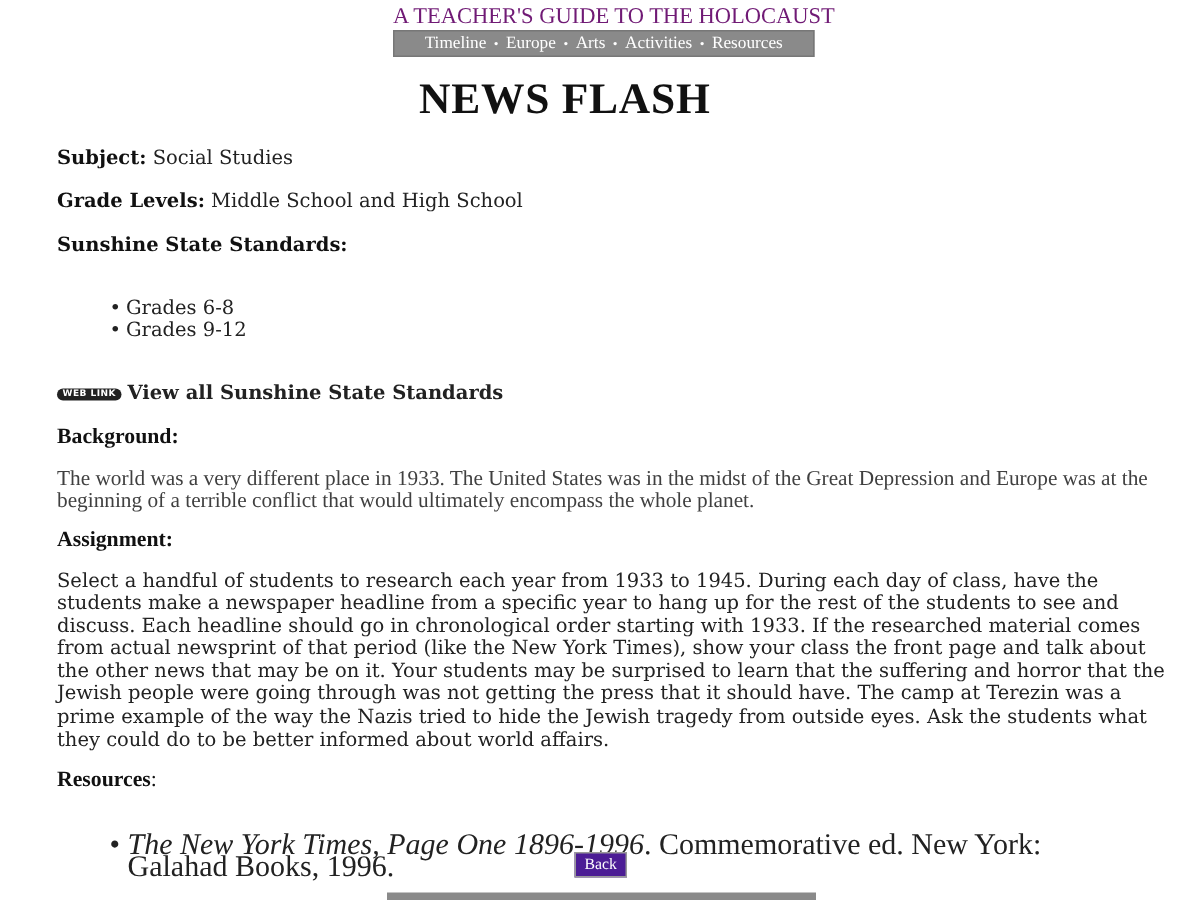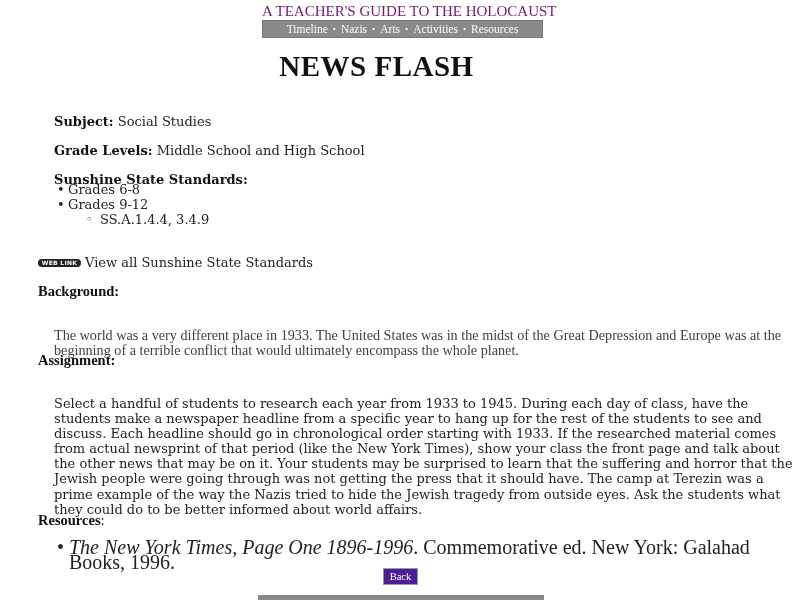--- a/index.html
+++ b/index.html
@@ -8,54 +8,54 @@
   .banner { position: absolute; left: 262px; top: 4px; width: 281px; text-align: center; }
   .banner-title { font-family: "Liberation Serif", serif; font-size: 15px; color: #701a75;
                   letter-spacing: 0px; line-height: 15px; white-space: nowrap; }
   .navbar { margin-top: 1px; height: 16px; background: #8a8a8a; border: 1px solid #777;
             display: flex; justify-content: center; align-items: center; gap: 0; text-align: right; }
   .navbar span { font-family: "Liberation Serif", serif; font-size: 11.5px; color: #fff; white-space: nowrap; }
   .navbar .dot { margin: 0 5px; font-size: 9px; }
   h1 { position: absolute; top: 50px; left: 0; width: 753px; text-align: center; margin: 0;
        font-family: "Liberation Serif", serif; font-size: 29px; font-weight: bold; color: #111; letter-spacing: 0.5px; }
   .content { position: absolute; left: 38px; top: 98px; width: 740px; font-size: 13px; line-height: 15px; }
-  .content p { margin: 16px; }
+  .content p { margin: 0; }
   .lbl { font-weight: bold; color: #111; }
   .row { position: absolute; left: 0; }
-  ul { margin: 0; padding: 0; list-style: none; }
+  ul { margin: 16px; padding: 0; list-style: none; }
   .std-list { position: absolute; left: 0; top: 84px; }
   .std-list li.grade { position: relative; padding-left: 30px; }
   .std-list li.grade::before { content: "•"; position: absolute; left: 19px; }
   .std-list li.code { position: relative; padding-left: 62px; }
   .std-list li.code::before { content: "◦"; position: absolute; left: 48px; font-size: 11px; }
   .weblink { position: absolute; top: 157px; left: 0; display: flex; align-items: center; }
   .weblink-badge { display: inline-block; width: 43px; height: 8px; background: #222; border-radius: 4px;
                    color: #fff; font-size: 6px; line-height: 8px; text-align: center; font-family: "DejaVu Sans", sans-serif;
                    margin-right: 4px; font-weight: bold; letter-spacing: 0.3px; }
-  .weblink a { color: #222; text-decoration: none; }
+  .weblink a { color: #222; text-decoration: none; font-weight: bold; }
   .para { position: absolute; left: 0; width: 740px; font-family: "Liberation Serif", serif; font-size: 14.2px; line-height: 15px; color: #404040; }
   .heading { position: absolute; left: 0; font-family: "Liberation Serif", serif; font-weight: bold; font-size: 14.5px; color: #111; }
   .assign { position: absolute; left: 0; top: 282px; width: 745px; font-size: 13px; line-height: 15.1px; }
   .res-list { position: absolute; left: 0; top: 442px; font-family: "Liberation Serif", serif; font-size: 20px; }
   .res-list li { position: relative; padding-left: 31px; }
   .res-list li::before { content: "•"; position: absolute; left: 19px; }
   .back-btn { position: absolute; left: 383px; top: 568px; width: 33px; height: 15px; background: #4c1d95;
               border: 1px solid #999; color: #fff; font-family: "Liberation Serif", serif; font-size: 10.5px;
               text-align: center; line-height: 15px; cursor: pointer; }
   .footer-bar { position: absolute; left: 258px; top: 595px; width: 286px; height: 5px; background: #8a8a8a; }
 </style>
 </head>
 <body>
 
 <div class="banner">
   <div class="banner-title">A TEACHER'S GUIDE TO THE HOLOCAUST</div>
   <div class="navbar">
     <span>Timeline</span>
     <span class="dot">•</span>
-    <span>Nazis</span>
+    <span>Europe</span>
     <span class="dot">•</span>
     <span>Arts</span>
     <span class="dot">•</span>
     <span>Activities</span>
     <span class="dot">•</span>
     <span>Resources</span>
   </div>
 </div>
 
 <h1>NEWS FLASH</h1>
@@ -65,21 +65,20 @@
     <span class="lbl">Subject:</span><span> Social Studies</span>
   </p>
   <p class="row" style="top:29px; white-space:nowrap">
     <span class="lbl">Grade Levels:</span><span> Middle School and High School</span>
   </p>
   <p class="row lbl" style="top:58px">Sunshine State Standards:</p>
 
   <ul class="std-list">
     <li class="grade">Grades 6-8</li>
     <li class="grade">Grades 9-12</li>
-    <li class="code">SS.A.1.4.4, 3.4.9</li>
   </ul>
 
   <div class="weblink">
     <span class="weblink-badge">WEB LINK</span>
     <a href="#">View all Sunshine State Standards</a>
   </div>
 
   <div class="heading" style="top:186px">Background:</div>
   <p class="para" style="top:214px">The world was a very different place in 1933. The United States was in the midst of the Great Depression and Europe was at the beginning of a terrible conflict that would ultimately encompass the whole planet.</p>
 

